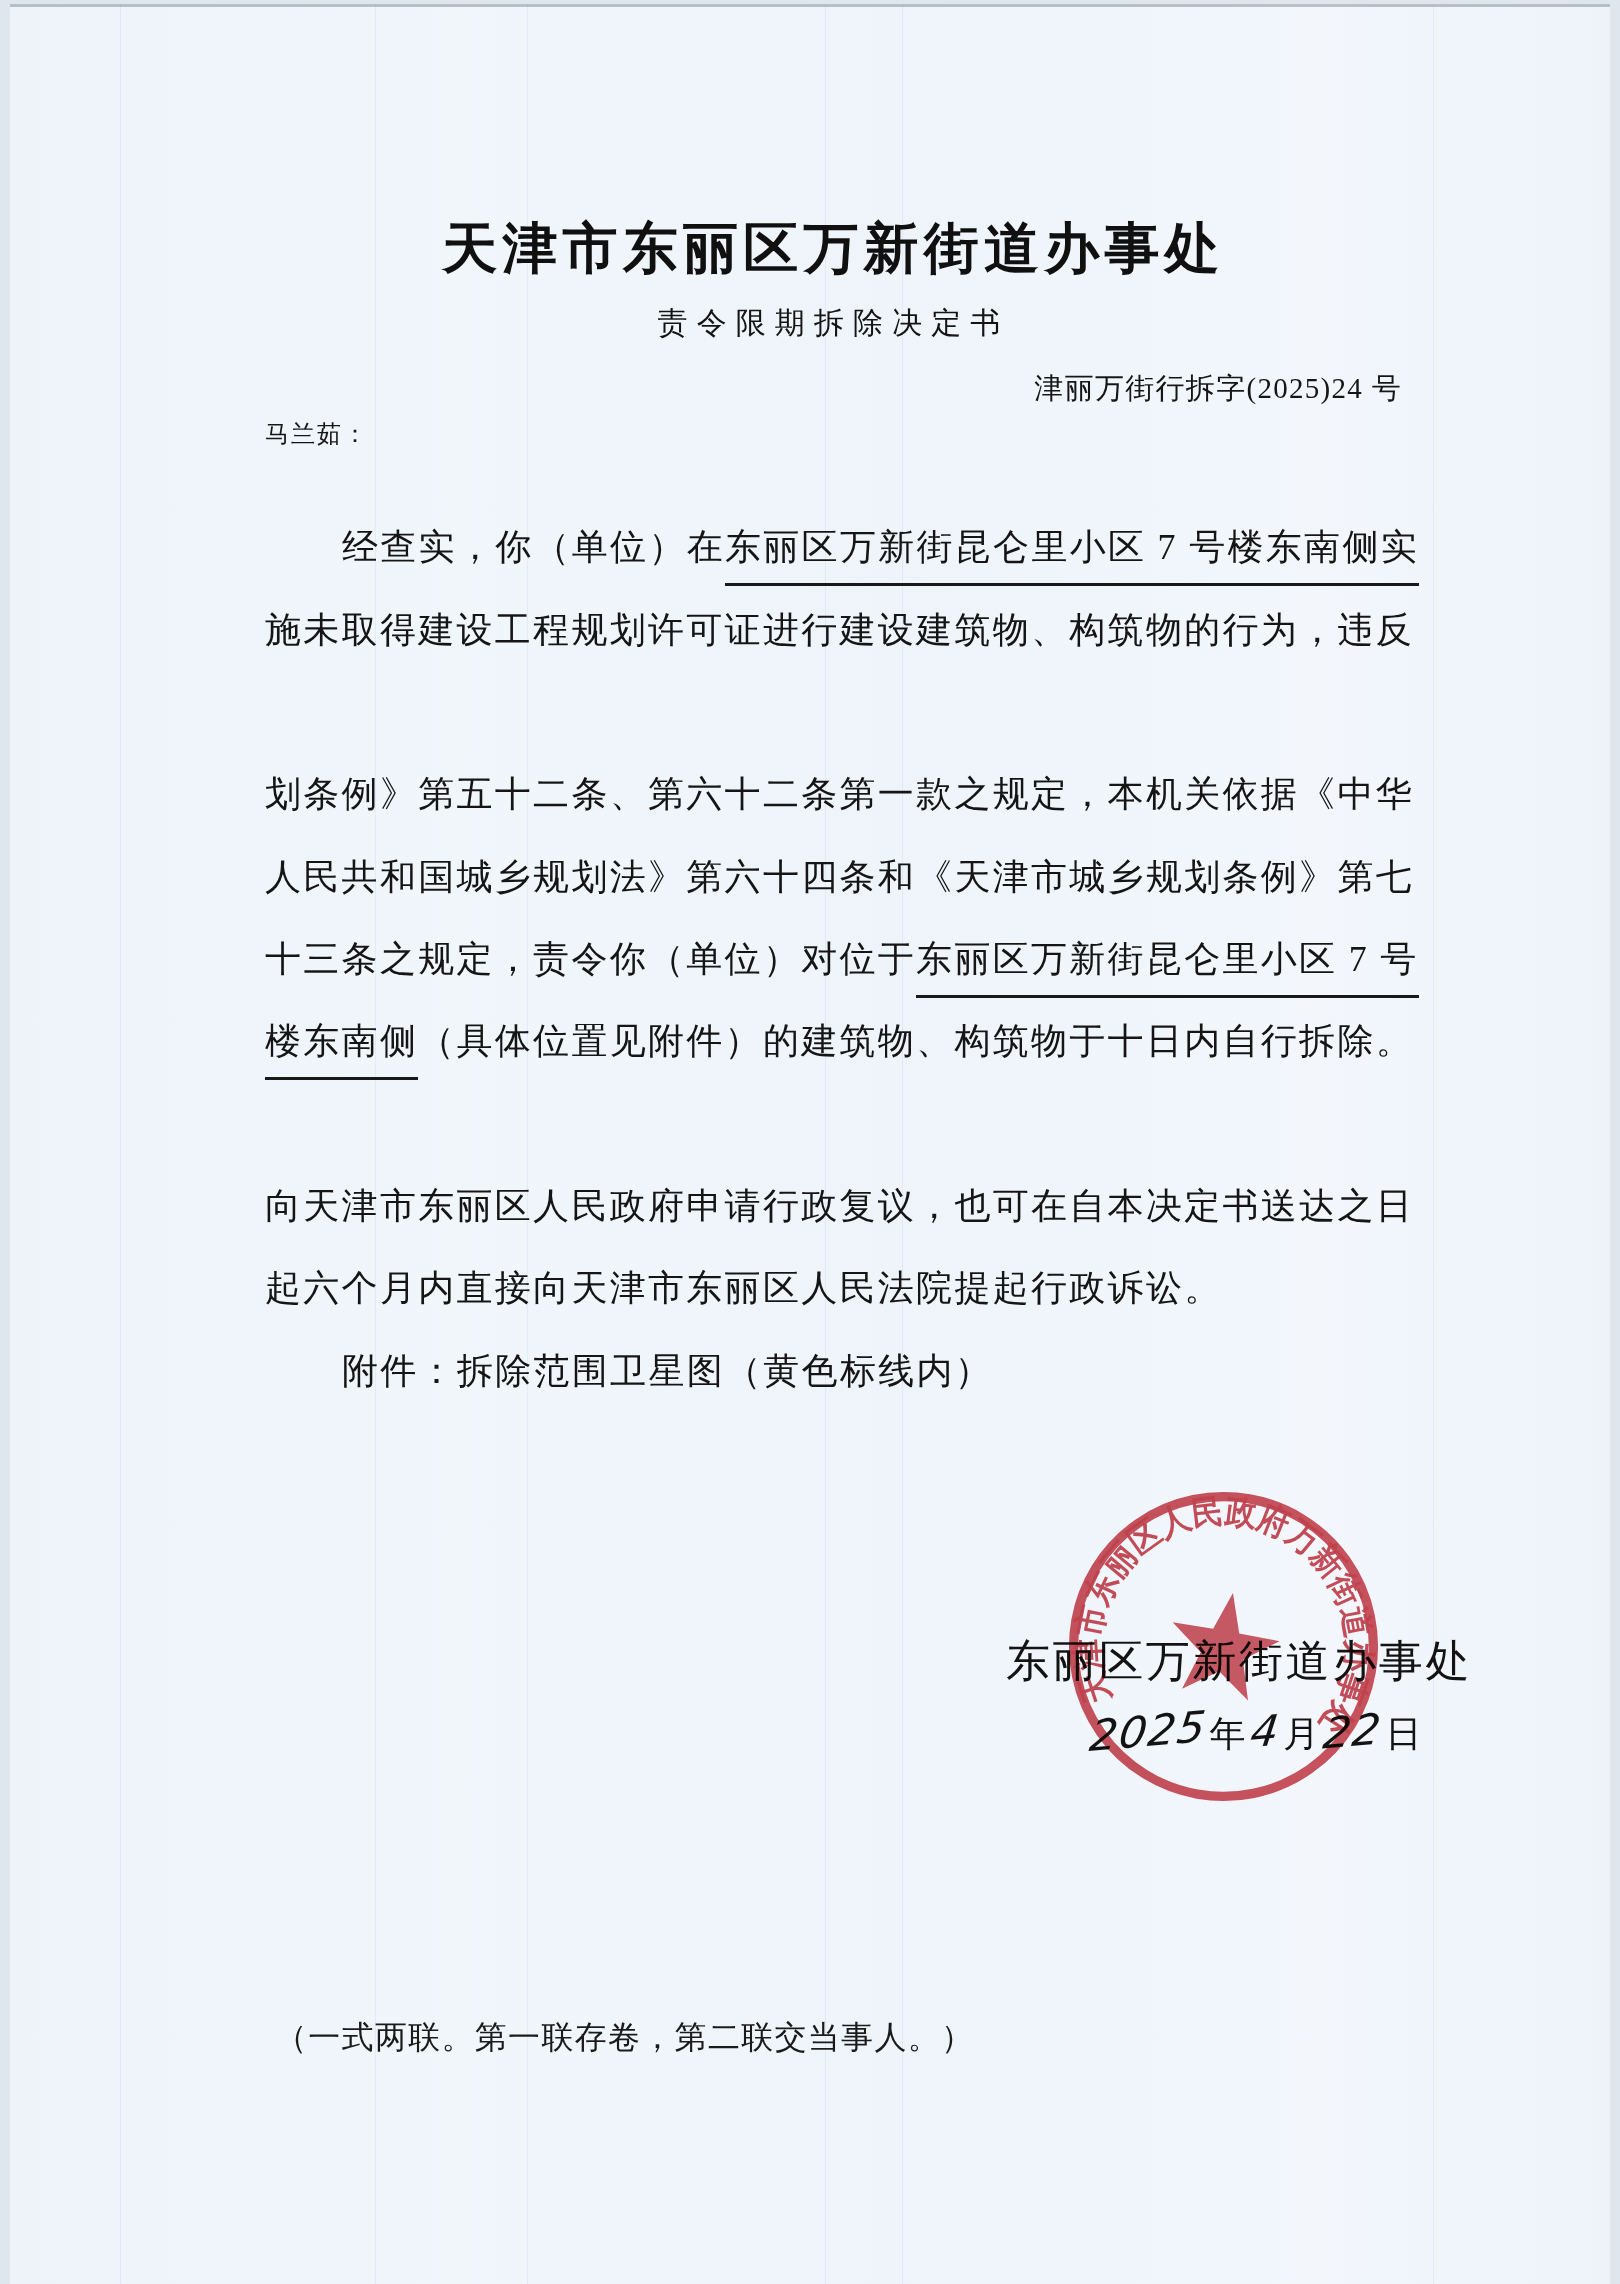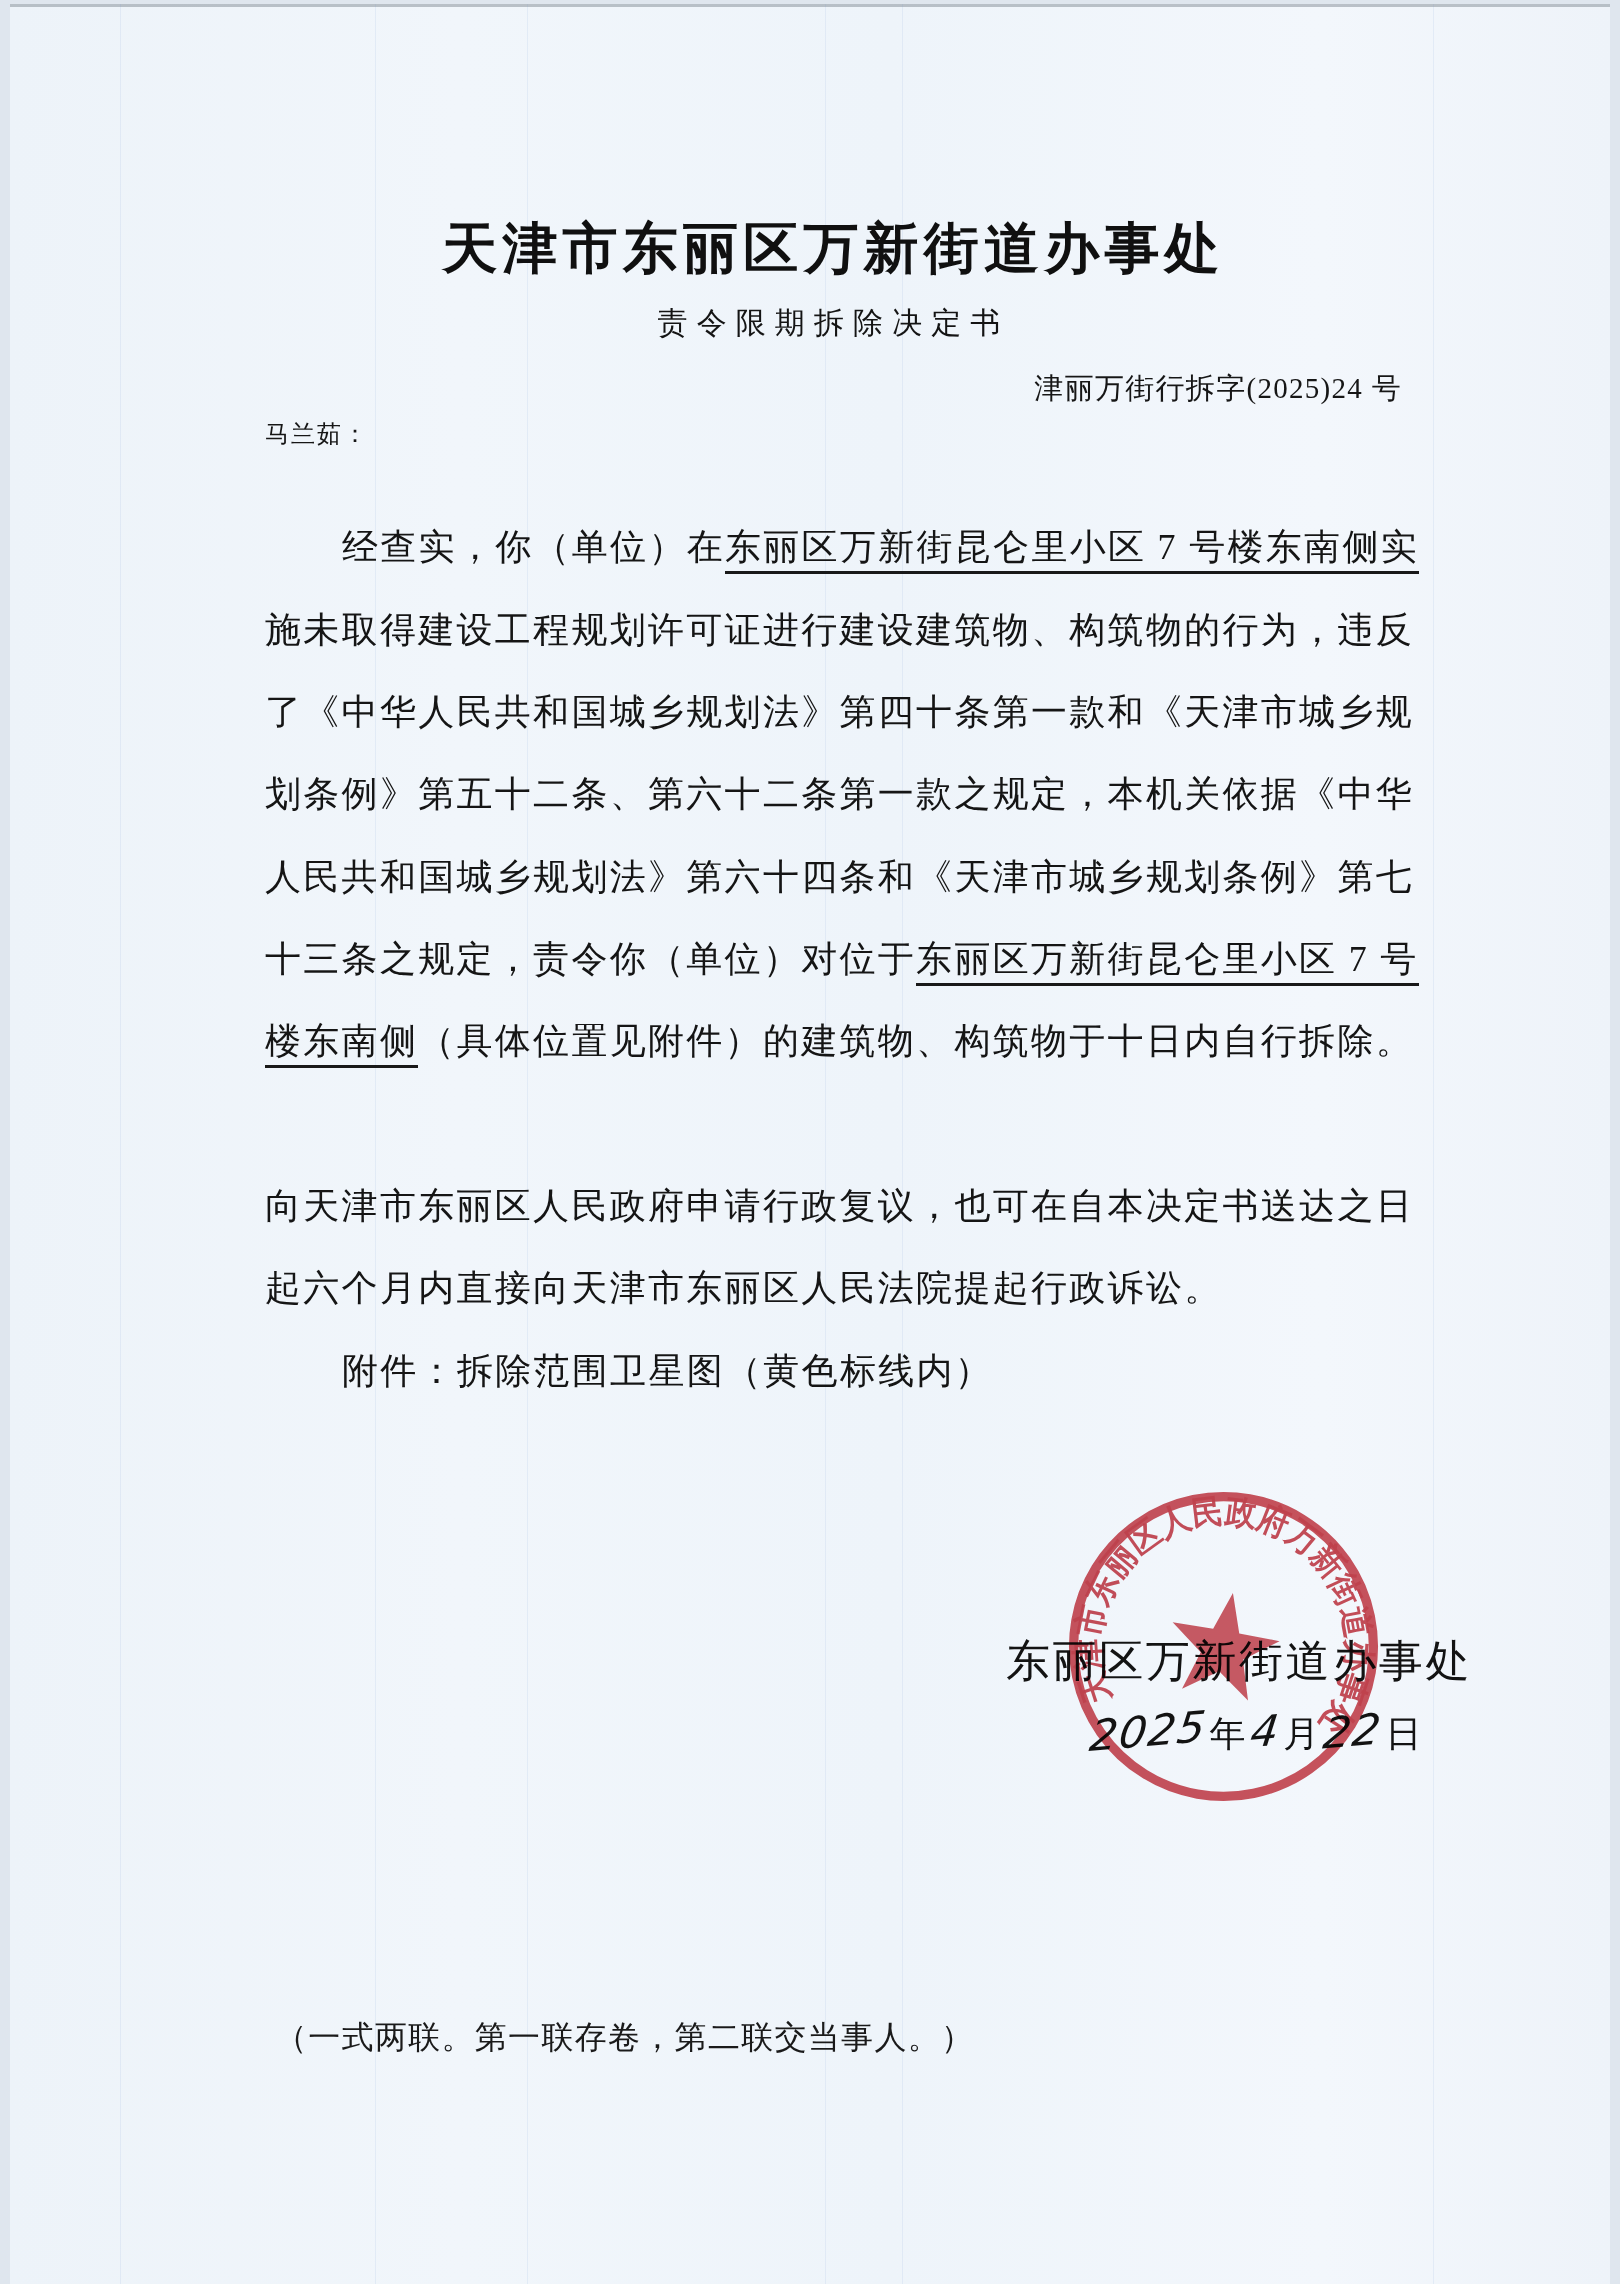--- a/index.html
+++ b/index.html
@@ -37,21 +37,21 @@
   .recipient{
     position:absolute;left:255px;top:414px;
     font-size:24px;letter-spacing:2px;white-space:nowrap;
   }
   .bline{
     position:absolute;left:255px;width:1150px;
     font-size:36px;letter-spacing:2.3px;white-space:nowrap;
     color:#151515;
   }
   .indent{text-indent:77px;}
-  .u{border-bottom:3.9px solid #191919;padding-bottom:4px;}
+  .u{border-bottom:3.9px solid #191919;padding-bottom:16px;}
   .sig-org{
     position:absolute;left:996px;top:1628px;
     font-size:44px;letter-spacing:2.6px;white-space:nowrap;color:#131313;
   }
   .sig-date{
     position:absolute;left:1077px;top:1706px;
     font-size:36px;letter-spacing:1.3px;white-space:nowrap;color:#131313;
   }
   .hw{
     display:inline-block;
@@ -86,21 +86,20 @@
   <div class="artifact bottom-edge"></div>
 
   <div class="doc-title">天津市东丽区万新街道办事处</div>
   <div class="doc-subtitle">责令限期拆除决定书</div>
   <div class="doc-number">津丽万街行拆字(2025)24 号</div>
 
   <div class="recipient">马兰茹：</div>
 
   <div class="bline indent" style="top:519px"><span>经查实，你（单位）在</span><span class="u">东丽区万新街昆仑里小区 7 号楼东南侧实</span></div>
   <div class="bline" style="top:602px">施未取得建设工程规划许可证进行建设建筑物、构筑物的行为，违反</div>
-  <div class="bline" style="top:684px">了《中华人民共和国城乡规划法》第四十条第一款和《天津市城乡规</div>
   <div class="bline" style="top:849px">人民共和国城乡规划法》第六十四条和《天津市城乡规划条例》第七</div>
   <div class="bline" style="top:766px">划条例》第五十二条、第六十二条第一款之规定，本机关依据《中华</div>
   <div class="bline" style="top:931px"><span>十三条之规定，责令你（单位）对位于</span><span class="u">东丽区万新街昆仑里小区 7 号</span></div>
   <div class="bline" style="top:1013px"><span class="u">楼东南侧</span><span>（具体位置见附件）的建筑物、构筑物于十日内自行拆除。</span></div>
 
   <div class="bline" style="top:1178px">向天津市东丽区人民政府申请行政复议，也可在自本决定书送达之日</div>
   <div class="bline" style="top:1260px">起六个月内直接向天津市东丽区人民法院提起行政诉讼。</div>
 
   <div class="bline indent" style="top:1343px">附件：拆除范围卫星图（黄色标线内）</div>
 

